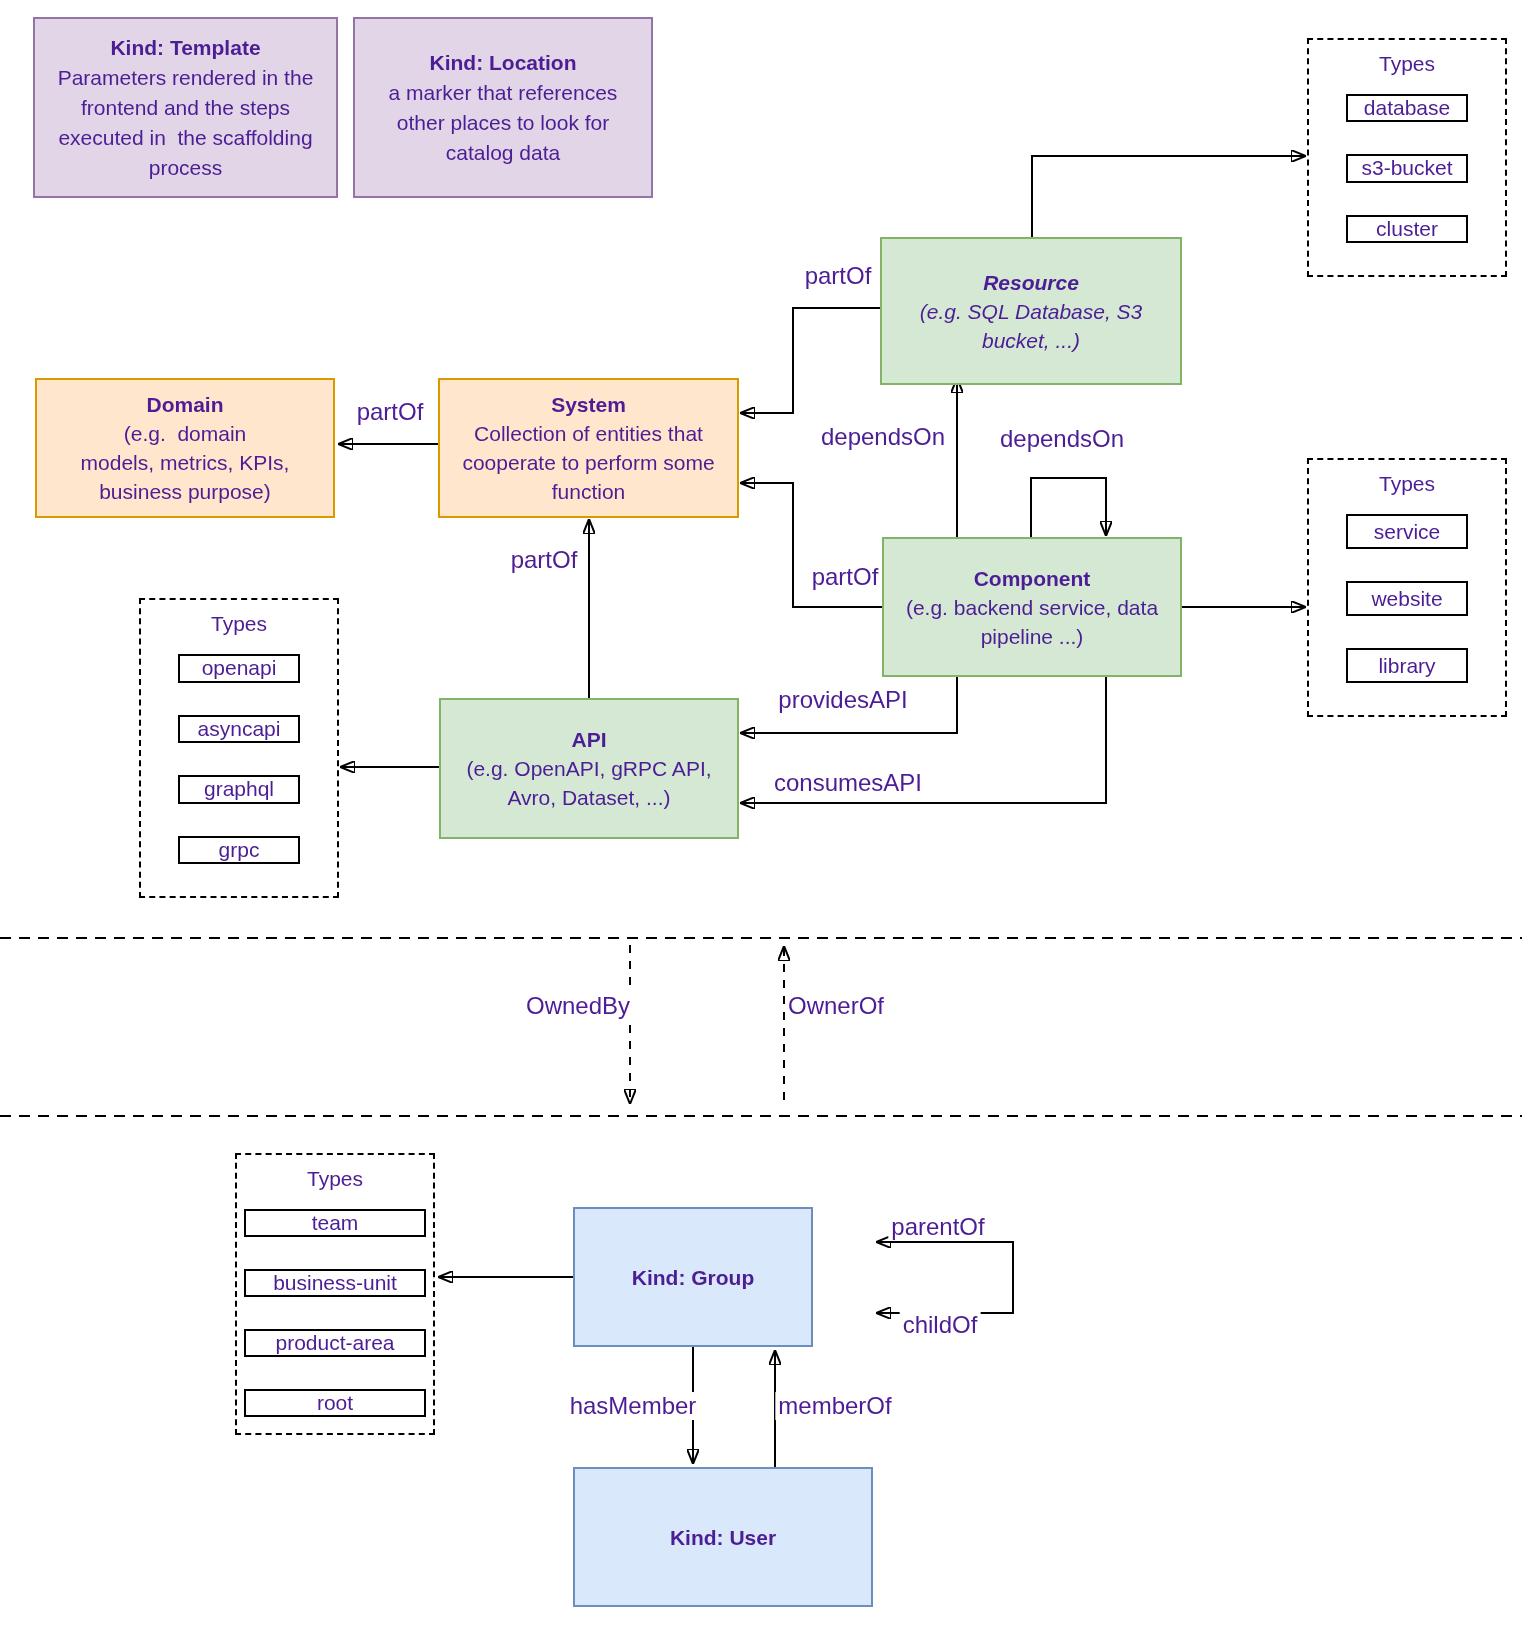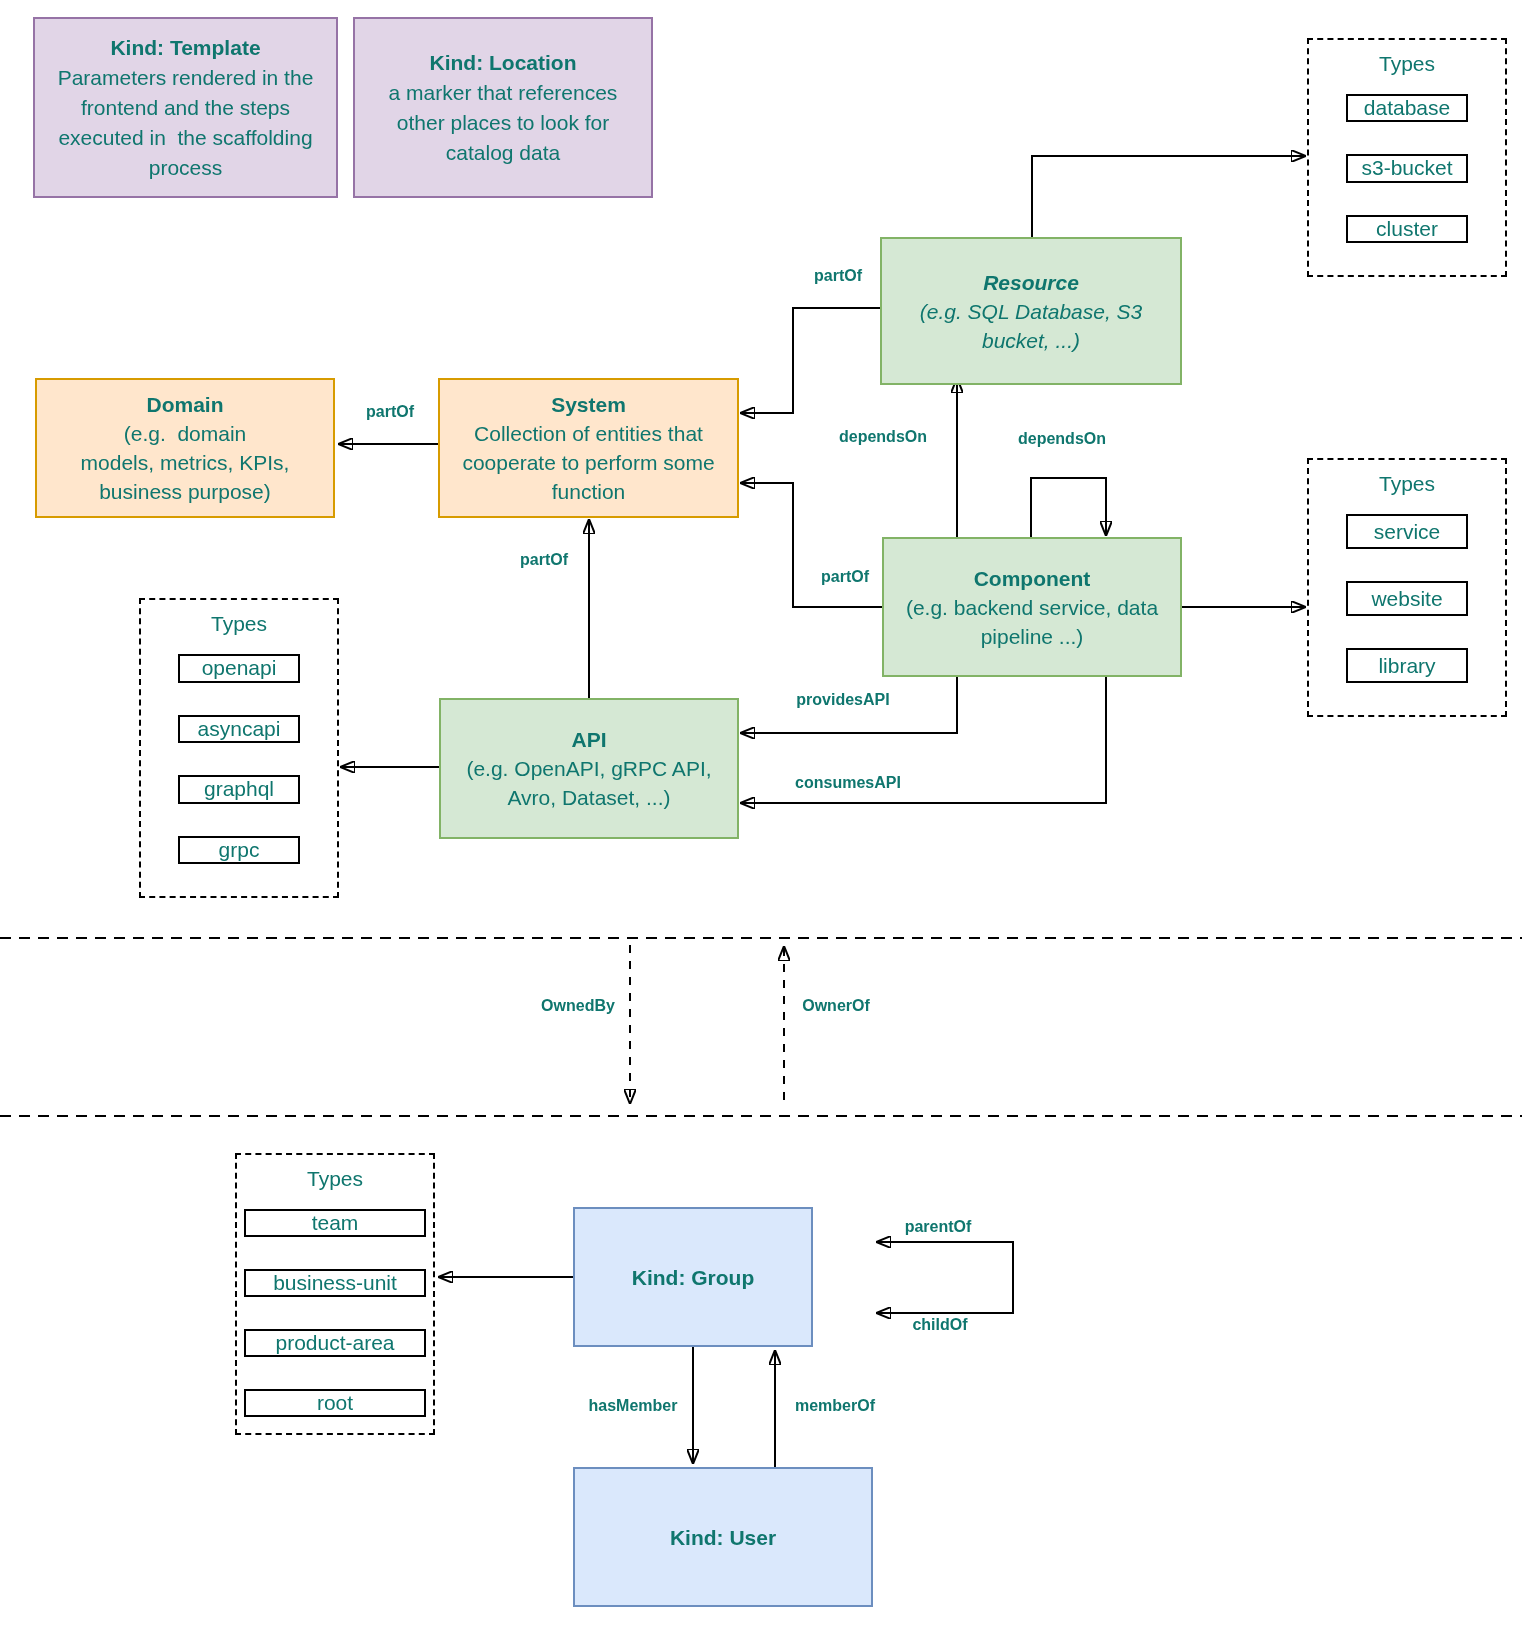--- a/index.html
+++ b/index.html
@@ -1,18 +1,18 @@
 <!DOCTYPE html>
 <html><head>
 <meta charset="utf-8">
 <style>
   html,body { margin:0; padding:0; background:#ffffff; }
   .canvas {
     position:relative; width:1522px; height:1628px; background:#ffffff;
-    font-family:"Liberation Sans","DejaVu Sans",sans-serif; color:#0f766e;
+    font-family:"Liberation Sans","DejaVu Sans",sans-serif; color:#4c1d95;
   }
   .edges { position:absolute; left:0; top:0; }
   .edges path { fill:none; stroke:#000000; stroke-width:2; }
   .edges path.dashed { stroke-dasharray:8 8; }
   .edges path.sep { stroke-dasharray:11 8; }
 
   .node {
     position:absolute; box-sizing:border-box; border:2px solid #000;
     display:flex; flex-direction:column; justify-content:center; align-items:center;
     text-align:center; font-size:21px; line-height:29px;
@@ -46,21 +46,21 @@
     display:flex; align-items:center; justify-content:center; white-space:pre;
   }
   #types-group .titem { width:182px; }
   #types-resource  { left:1307px; top:38px;   width:200px; height:239px; }
   #types-component { left:1307px; top:458px;  width:200px; height:259px; }
   #types-api       { left:139px;  top:598px;  width:200px; height:300px; }
   #types-group     { left:235px;  top:1153px; width:200px; height:282px; }
 
   .elabel {
     position:absolute; transform:translate(-50%,-50%);
-    font-size:16px; background:#ffffff; padding:0 3px; white-space:pre;font-weight:bold;
+    font-size:24px; background:#ffffff; padding:0 3px; white-space:pre;
   }
   #lbl-partof-rs   { left:838px;  top:276px; }
   #lbl-partof-sd   { left:390px;  top:412px; }
   #lbl-partof-cs   { left:845px;  top:577px; }
   #lbl-partof-as   { left:544px;  top:560px; }
   #lbl-dependson-r { left:883px;  top:437px; }
   #lbl-dependson-c { left:1062px; top:439px; }
   #lbl-providesapi { left:843px;  top:700px; }
   #lbl-consumesapi { left:848px;  top:783px; }
   #lbl-ownedby     { left:578px;  top:1006px; }

